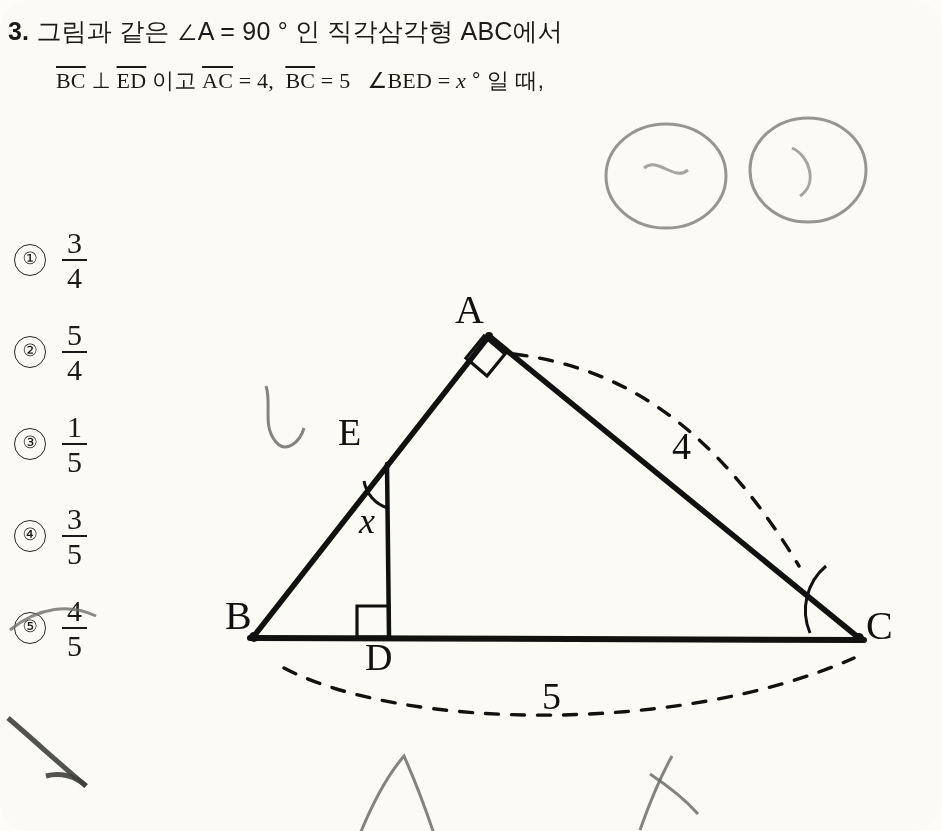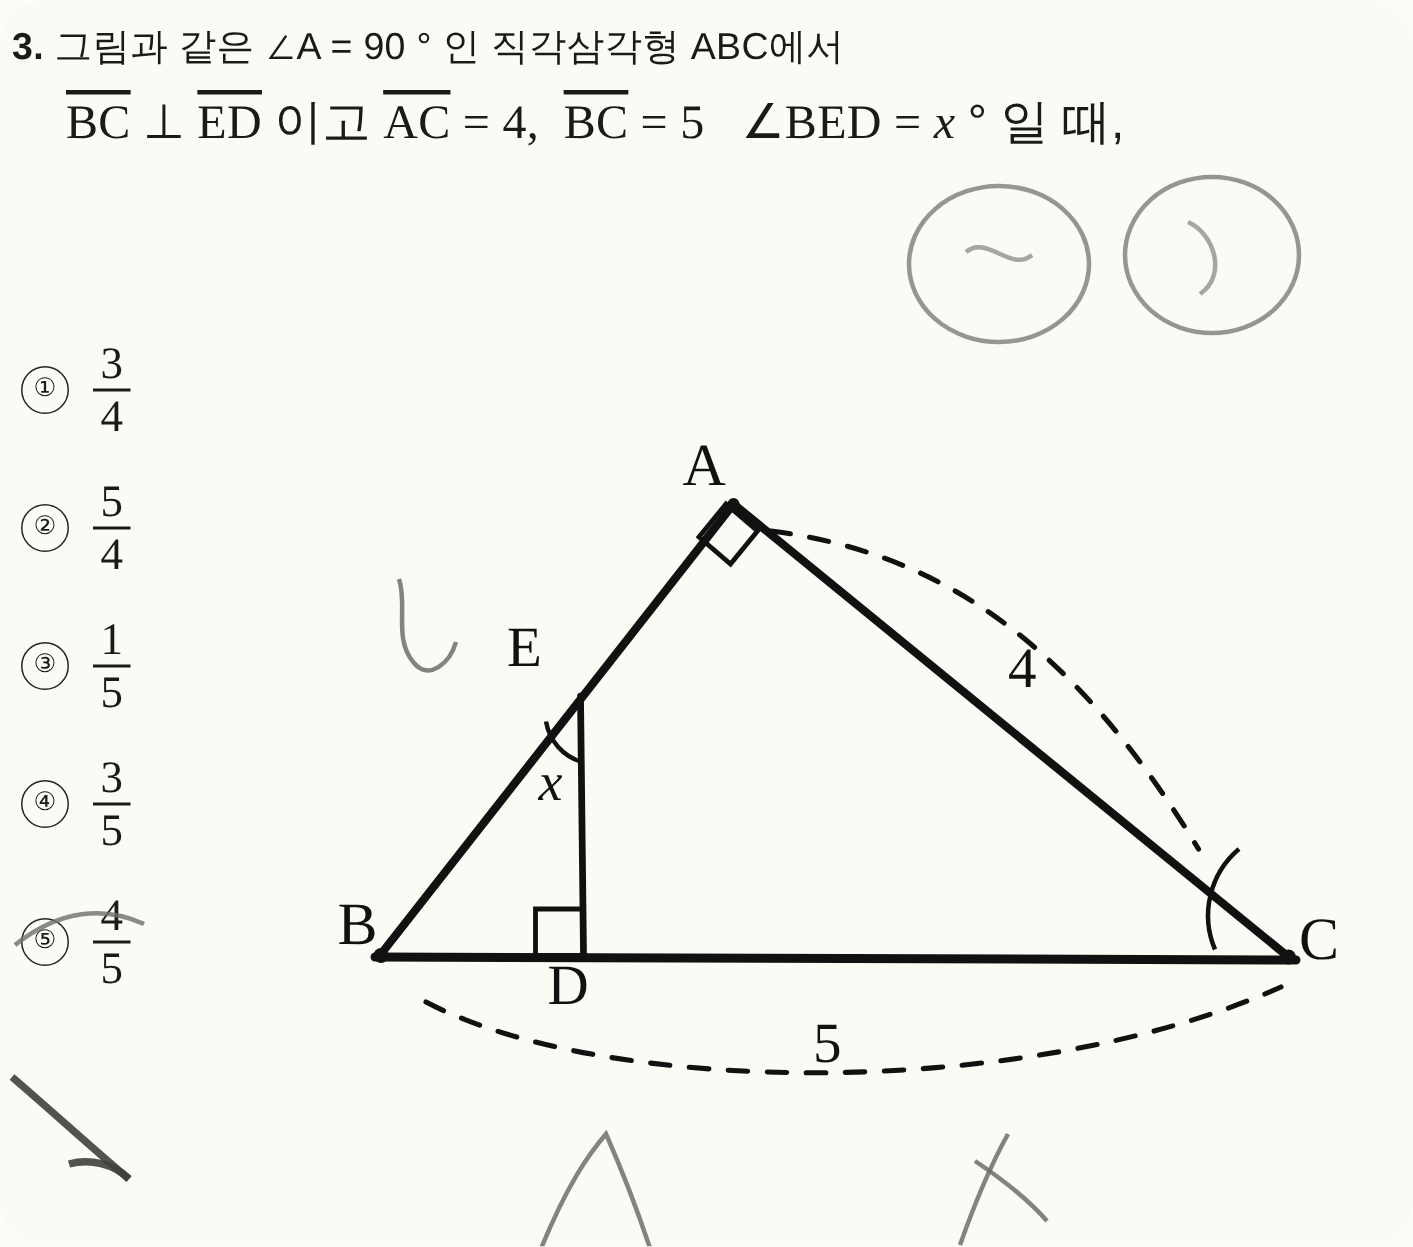--- a/index.html
+++ b/index.html
@@ -26,23 +26,23 @@
     font-size: 25px;
     line-height: 50px;
     letter-spacing: .2px;
     font-family: "Liberation Sans", sans-serif;
   }
   .stem .num {
     font-weight: bold;
     font-family: "Liberation Sans", sans-serif;
   }
   .stem .line2 {
-    margin-left: 36px;
-    font-family: "Liberation Serif", serif;
-    font-size: 32px;
+    margin-left: 48px;
+    font-family: "Liberation Serif", serif;
+    font-size: 22px;
   }
   .stem .line3 {
     margin-left: 36px;
     color: #8d8d86;
     opacity: .62;
     font-size: 25px;
     filter: blur(.4px);
   }
   .ov { text-decoration: overline; }
   .ital { font-style: italic; font-family: "Liberation Serif", serif; }

